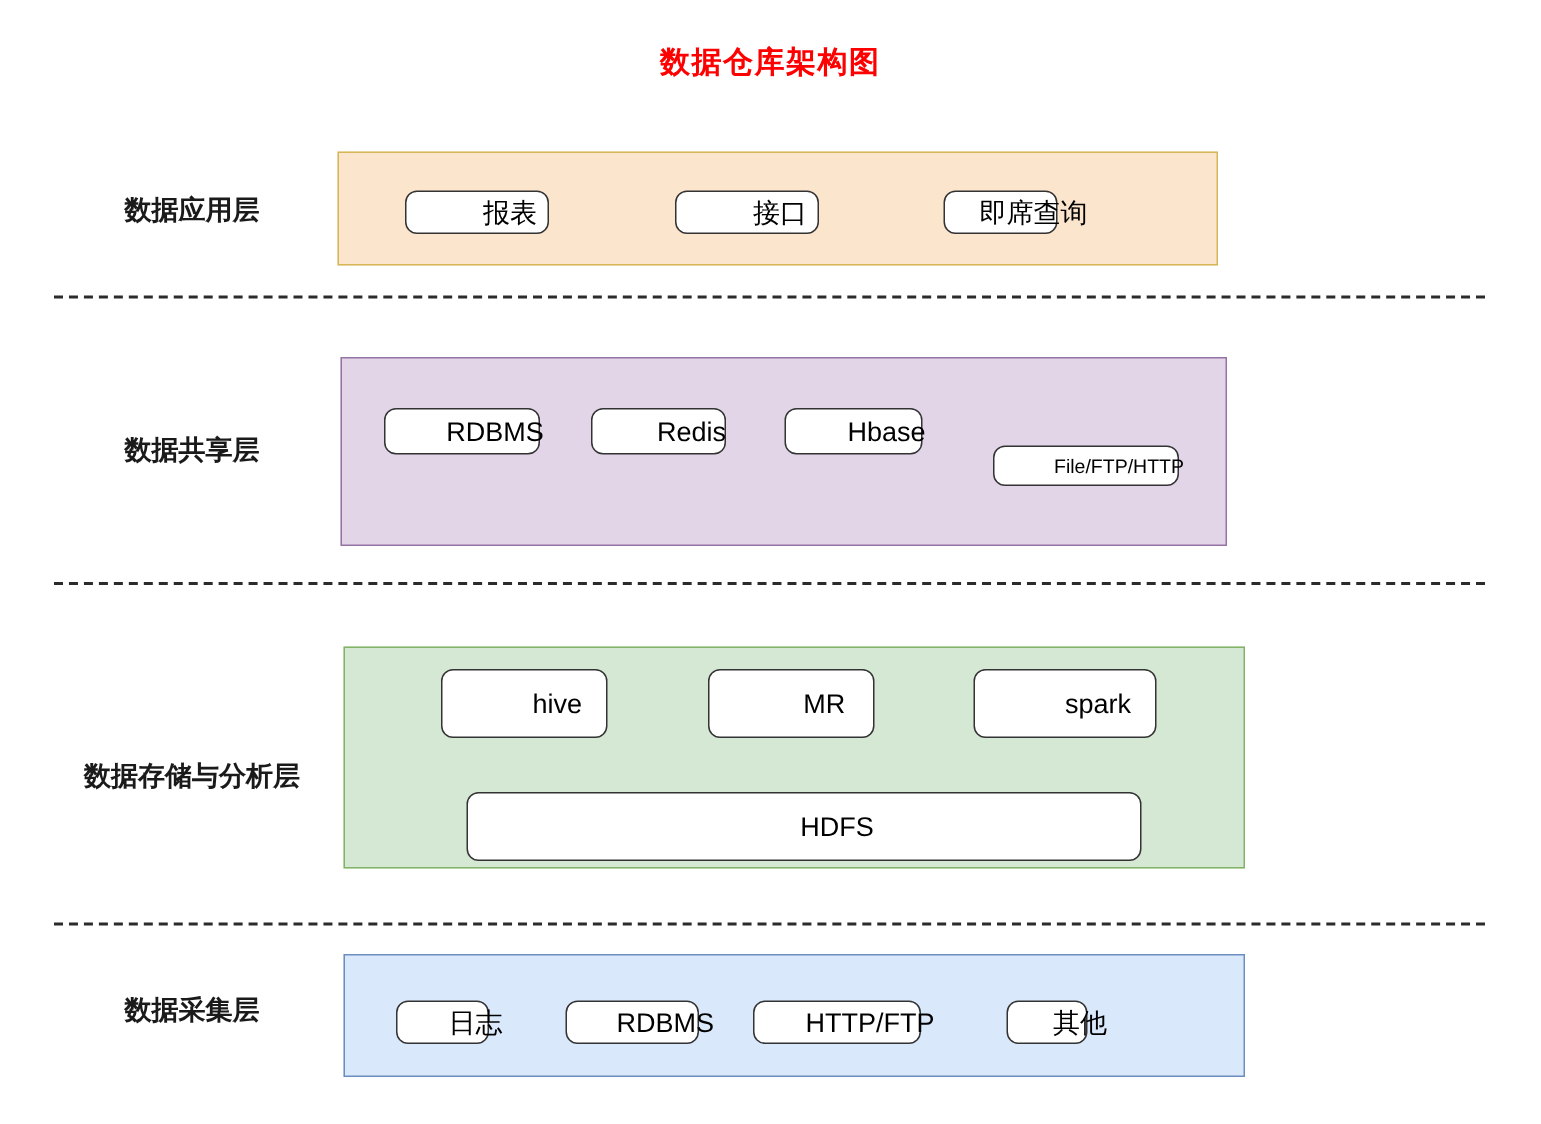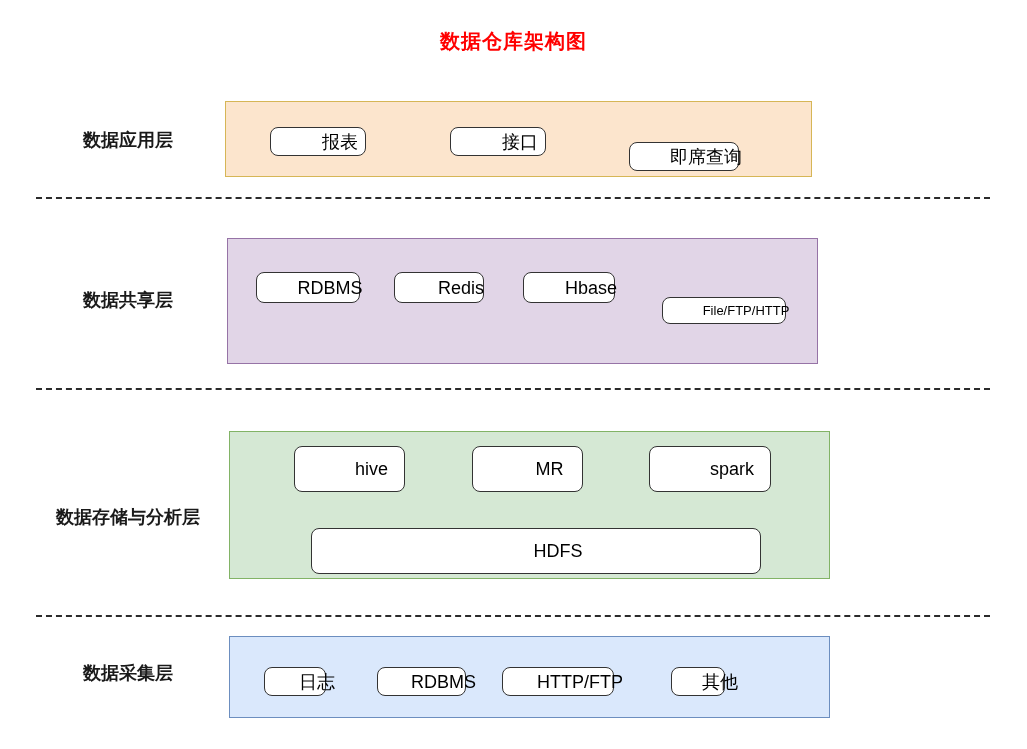--- a/index.html
+++ b/index.html
@@ -92,21 +92,21 @@
 
 <div class="layer-row">
   <div class="layer-label" style="top:131px;">数据应用层</div>
 
   <div class="layer-panel panel-app" style="left:225px; top:101px; width:587px; height:76px;">
 
     <div class="node" style="left:44px; top:25px; width:96px; height:29px;">报表</div>
 
     <div class="node" style="left:224px; top:25px; width:96px; height:29px;">接口</div>
 
-    <div class="node" style="left:403px; top:40px; width:110px; height:29px;">即席查询</div>
+    <div class="node" style="left:403px; top:25px; width:76px; height:29px;">即席查询</div>
   </div>
 </div>
 
 <div class="separator" style="top:197px;"></div>
 
 <div class="layer-row">
   <div class="layer-label" style="top:291px;">数据共享层</div>
 
   <div class="layer-panel panel-share" style="left:227px; top:238px; width:591px; height:126px;">
 

